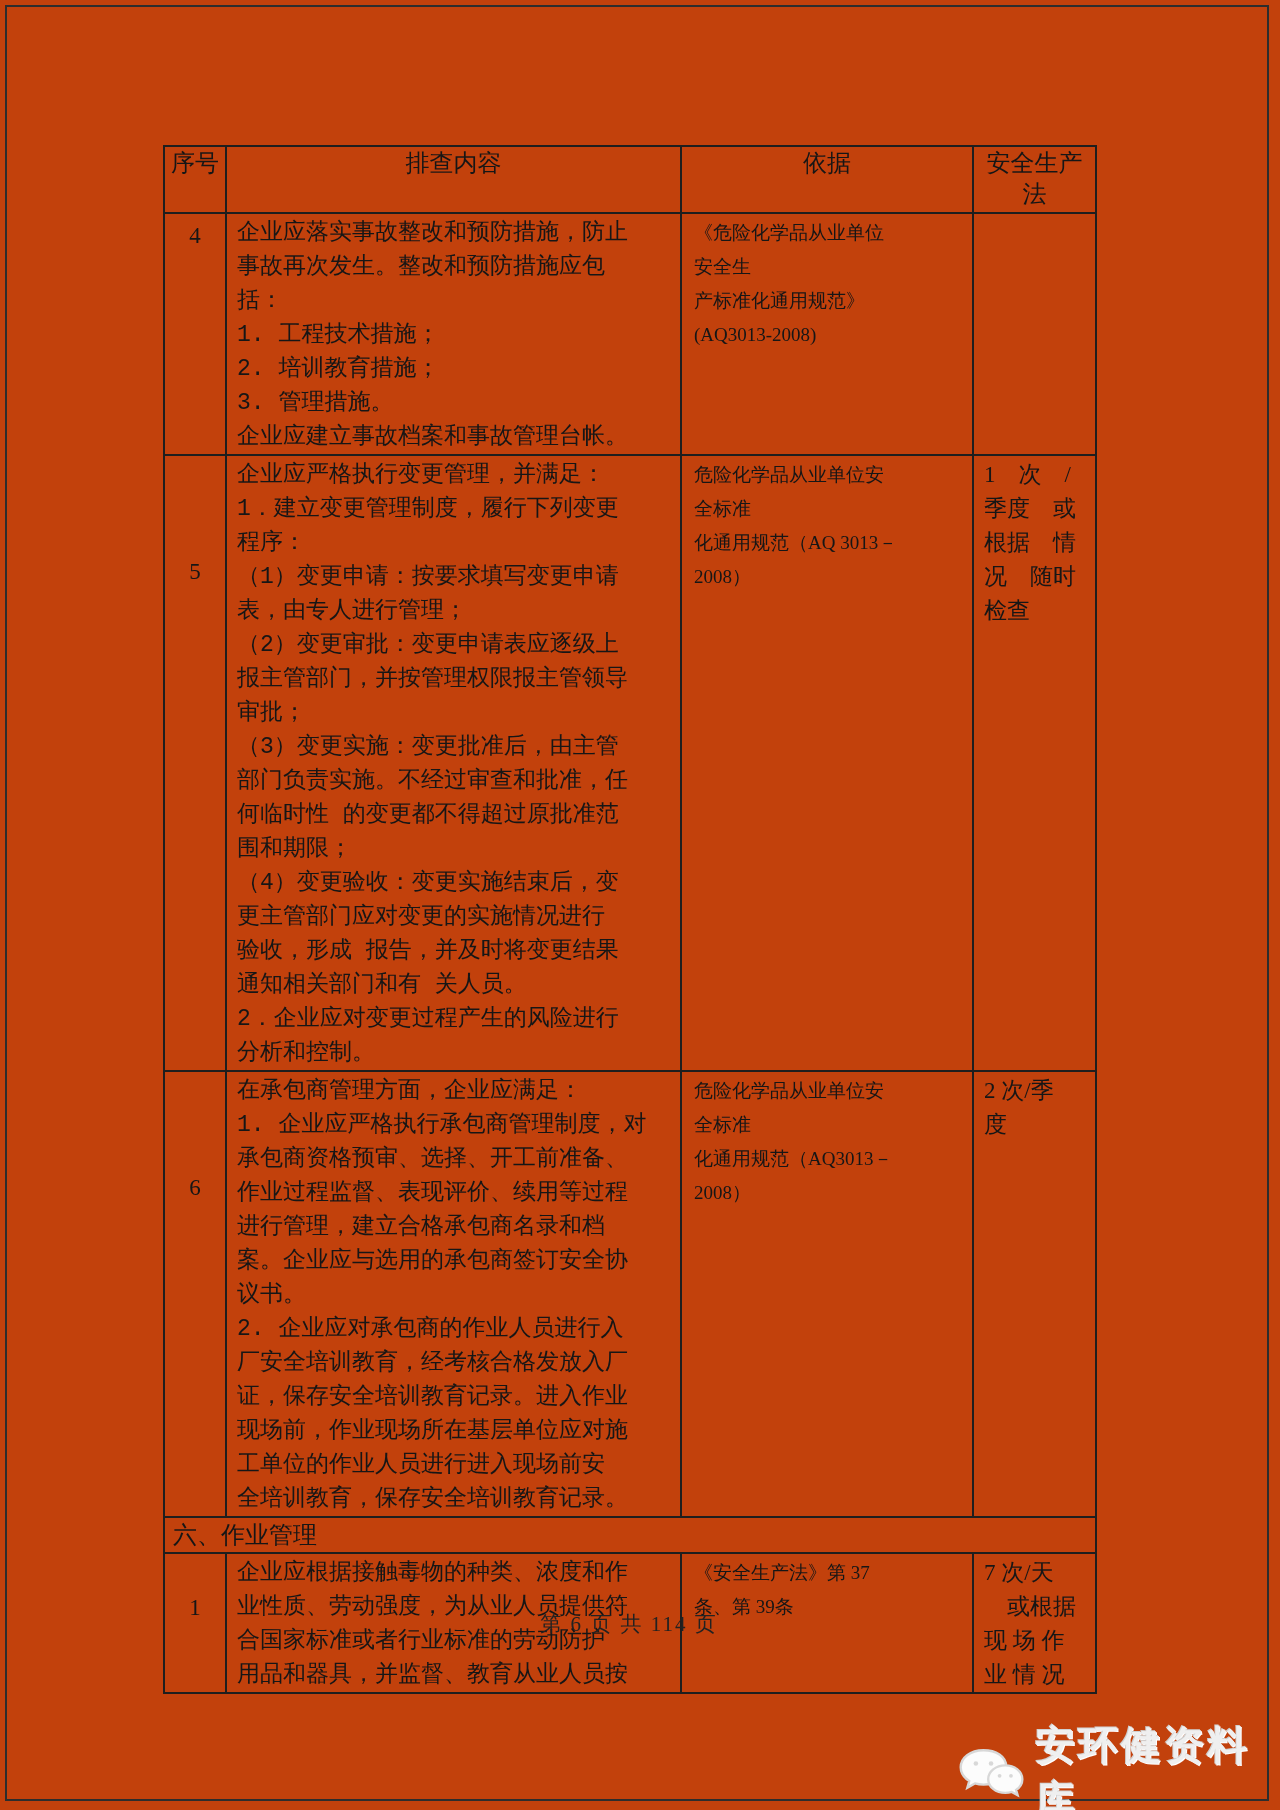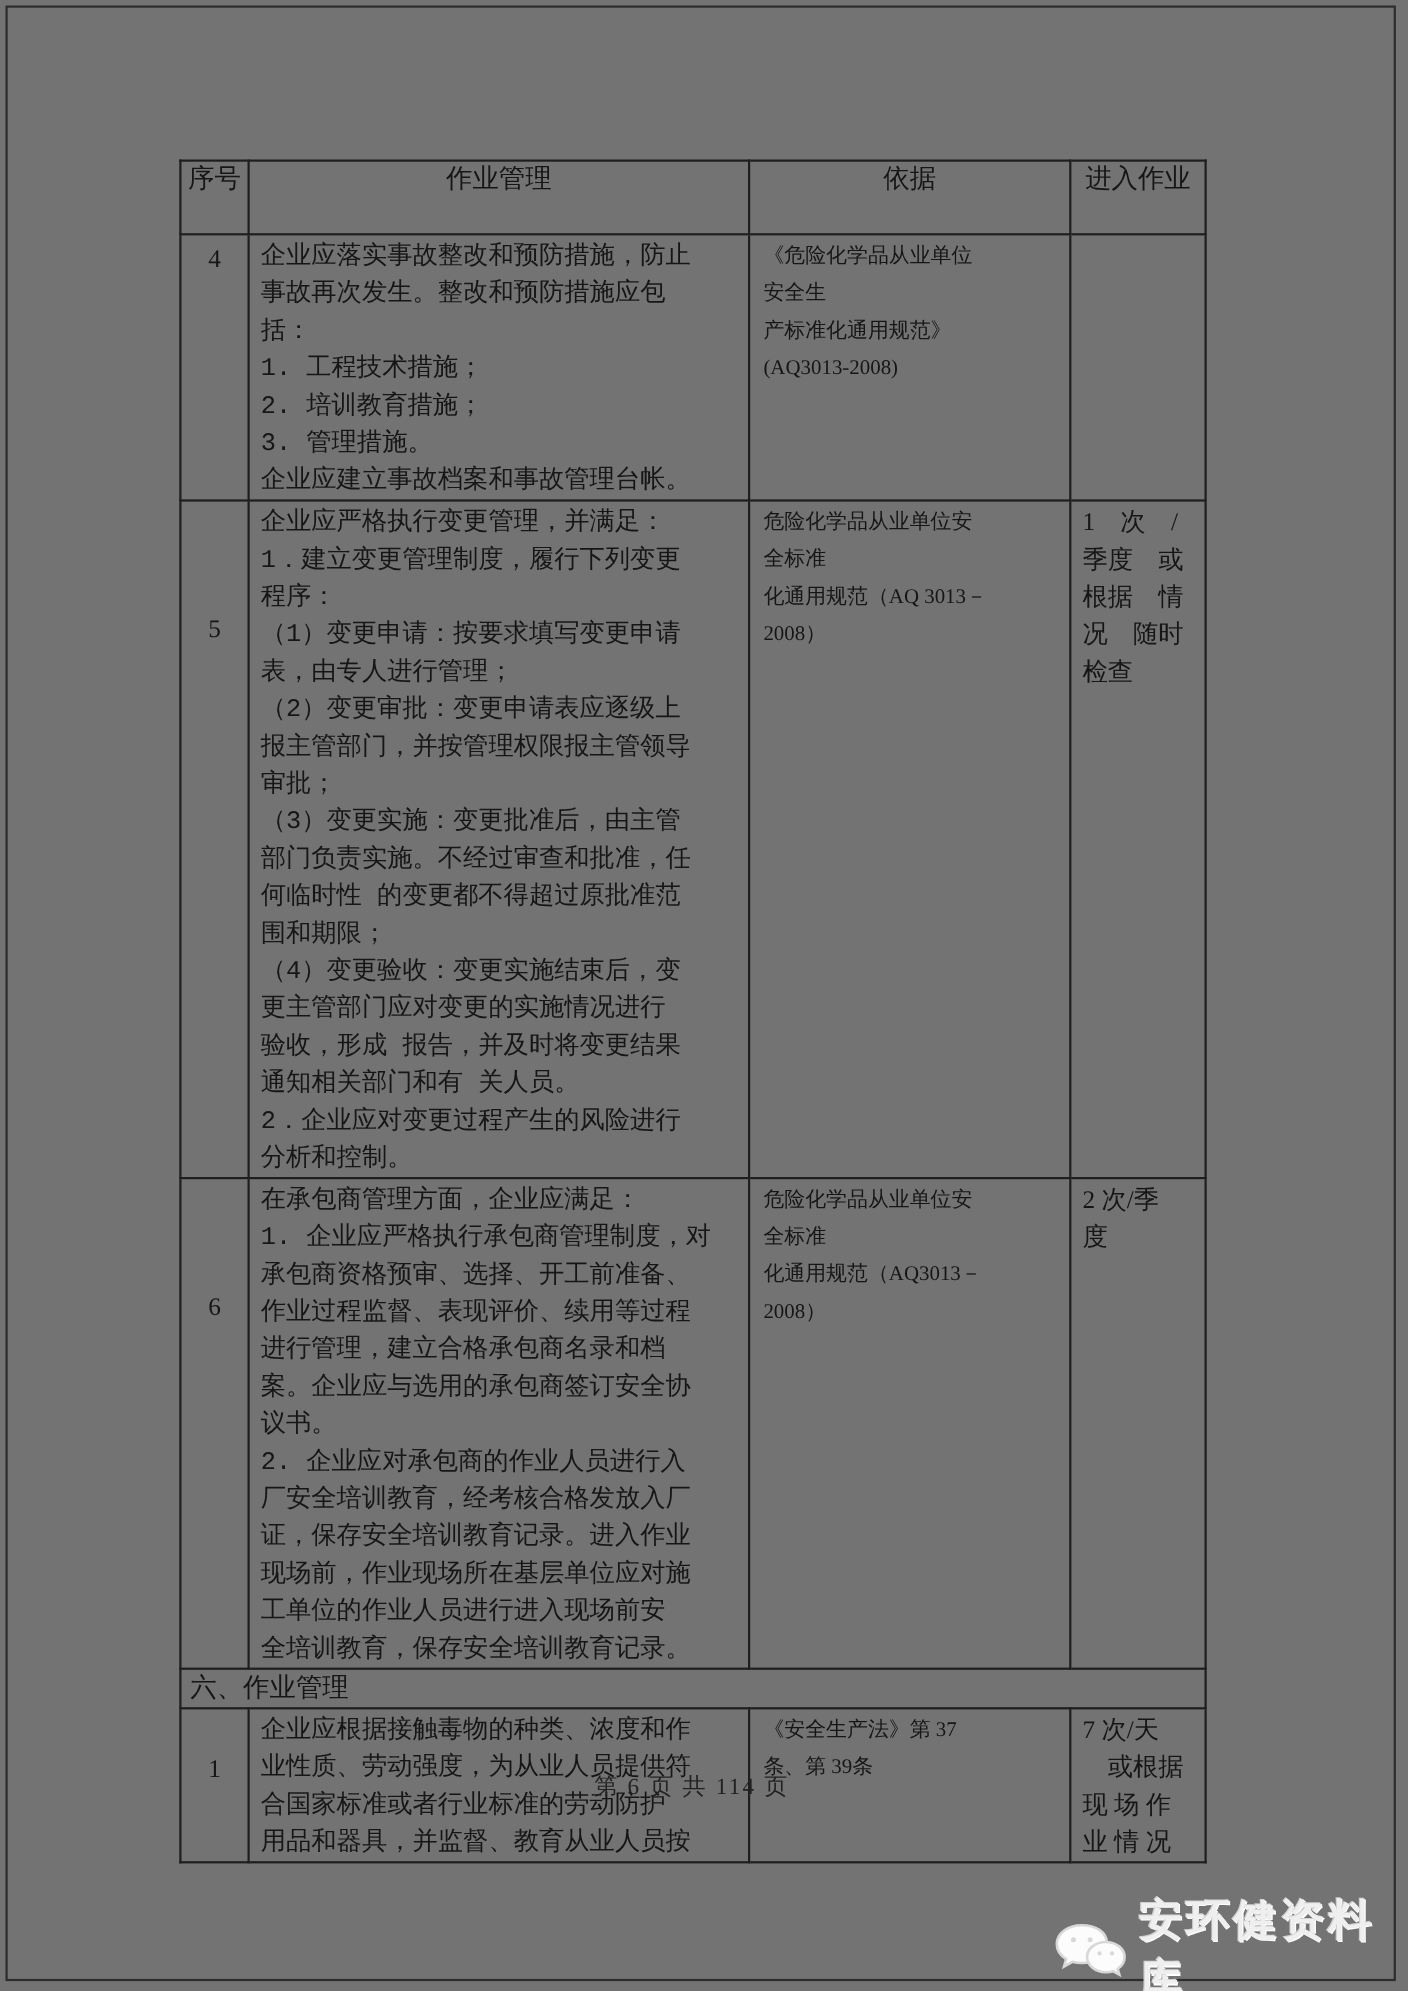--- a/index.html
+++ b/index.html
@@ -1,18 +1,18 @@
 <!DOCTYPE html>
 <html><head>
 <meta charset="utf-8">
 <style>
   html,body{margin:0;padding:0;background:#ffffff;}
   body{width:1280px;height:1810px;overflow:hidden;
        font-family:"Liberation Serif","DejaVu Serif",serif;color:#161616;}
-  .sheet{position:relative;width:1280px;height:1810px;background:#737373;}
+  .sheet{position:relative;width:1280px;height:1810px;background:#c2410c;}
   .page-frame{position:absolute;left:5px;top:5px;width:1264px;height:1796px;
               border:2px solid #2d2d2d;box-sizing:border-box;}
 
   table.checklist{position:absolute;left:163px;top:145px;width:932px;
                   border-collapse:collapse;table-layout:fixed;}
   table.checklist td,table.checklist th{border:2px solid #1e1e1e;vertical-align:top;
                   overflow:hidden;box-sizing:border-box;}
   col.c-no{width:62px;}col.c-content{width:455px;}col.c-basis{width:292px;}col.c-freq{width:123px;}
 
   tr.h-header{height:67px;}
@@ -50,23 +50,23 @@
   <table class="checklist">
     <colgroup>
       <col class="c-no">
         <col class="c-content">
         <col class="c-basis">
         <col class="c-freq">
     </colgroup>
     <tbody>
       <tr class="h-header">
         <th class="hd">序号</th>
-        <th class="hd">作业管理</th>
+        <th class="hd">排查内容</th>
         <th class="hd">依据</th>
-        <th class="hd">进入作业</th>
+        <th class="hd">安全生产法</th>
       </tr>
 
       <tr class="h-r4">
         <td class="num">
             <div class="n4">4</div>
           </td>
         <td class="cell-text">企业应落实事故整改和预防措施，防止
 事故再次发生。整改和预防措施应包
 括：
 1. 工程技术措施；

